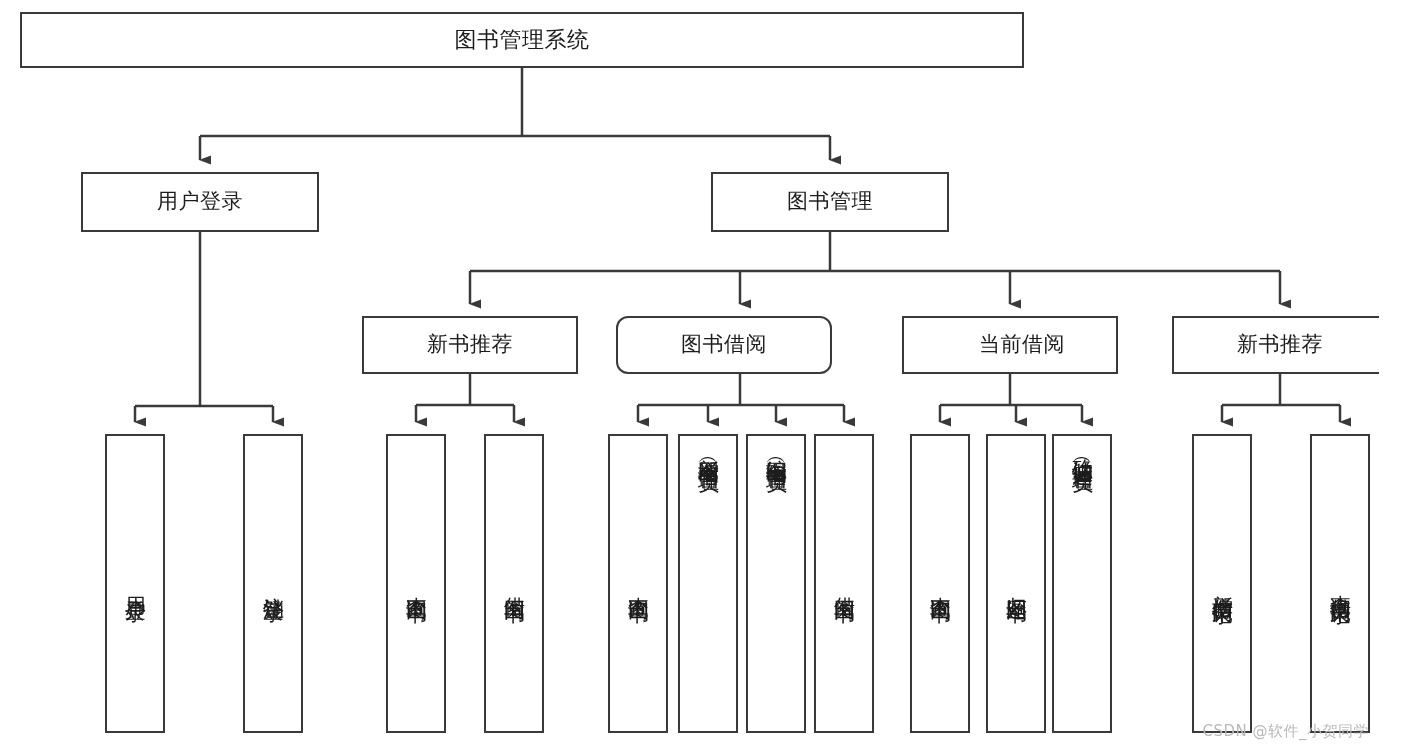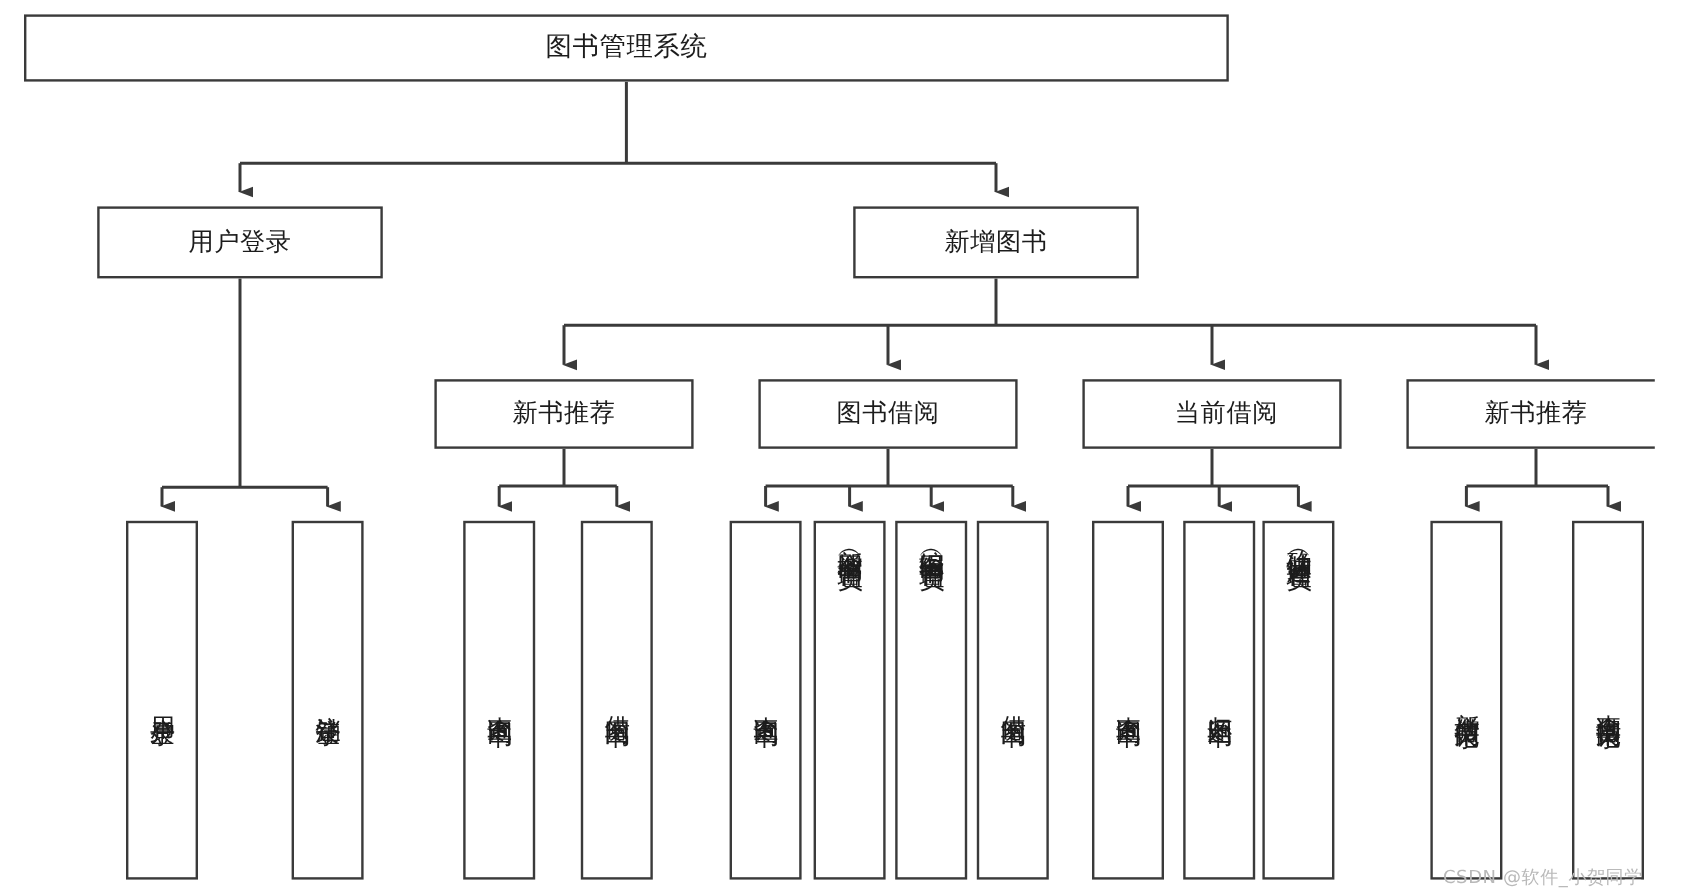--- a/index.html
+++ b/index.html
@@ -135,27 +135,27 @@
   </svg>
 
   <div class="node horiz root" style="left: 20px; top: 12px; width: 1004px; height: 56px;">
     <span class="label">图书管理系统</span>
   </div>
 
   <div class="node horiz" style="left: 81px; top: 172px; width: 238px; height: 60px;">
     <span class="label">用户登录</span>
   </div>
   <div class="node horiz" style="left: 711px; top: 172px; width: 238px; height: 60px;">
-    <span class="label">新增图书</span>
+    <span class="label">图书管理</span>
   </div>
 
   <div class="node horiz" style="left: 362px; top: 316px; width: 216px; height: 58px;">
     <span class="label">新书推荐</span>
   </div>
-  <div class="node horiz" style="left: 632px; top: 316px; width: 216px; height: 58px;">
+  <div class="node horiz" style="left: 616px; top: 316px; width: 216px; height: 58px; border-radius: 12px;">
     <span class="label">图书借阅</span>
   </div>
   <div class="node horiz" style="left: 902px; top: 316px; width: 216px; height: 58px; padding-left: 24px;">
     <span class="label">当前借阅</span>
   </div>
   <div class="node horiz" style="left: 1172px; top: 316px; width: 216px; height: 58px;">
     <span class="label">新书推荐</span>
   </div>
 
   <div class="node vert centerv" style="left: 105px; top: 434px; width: 60px; height: 299px;">

